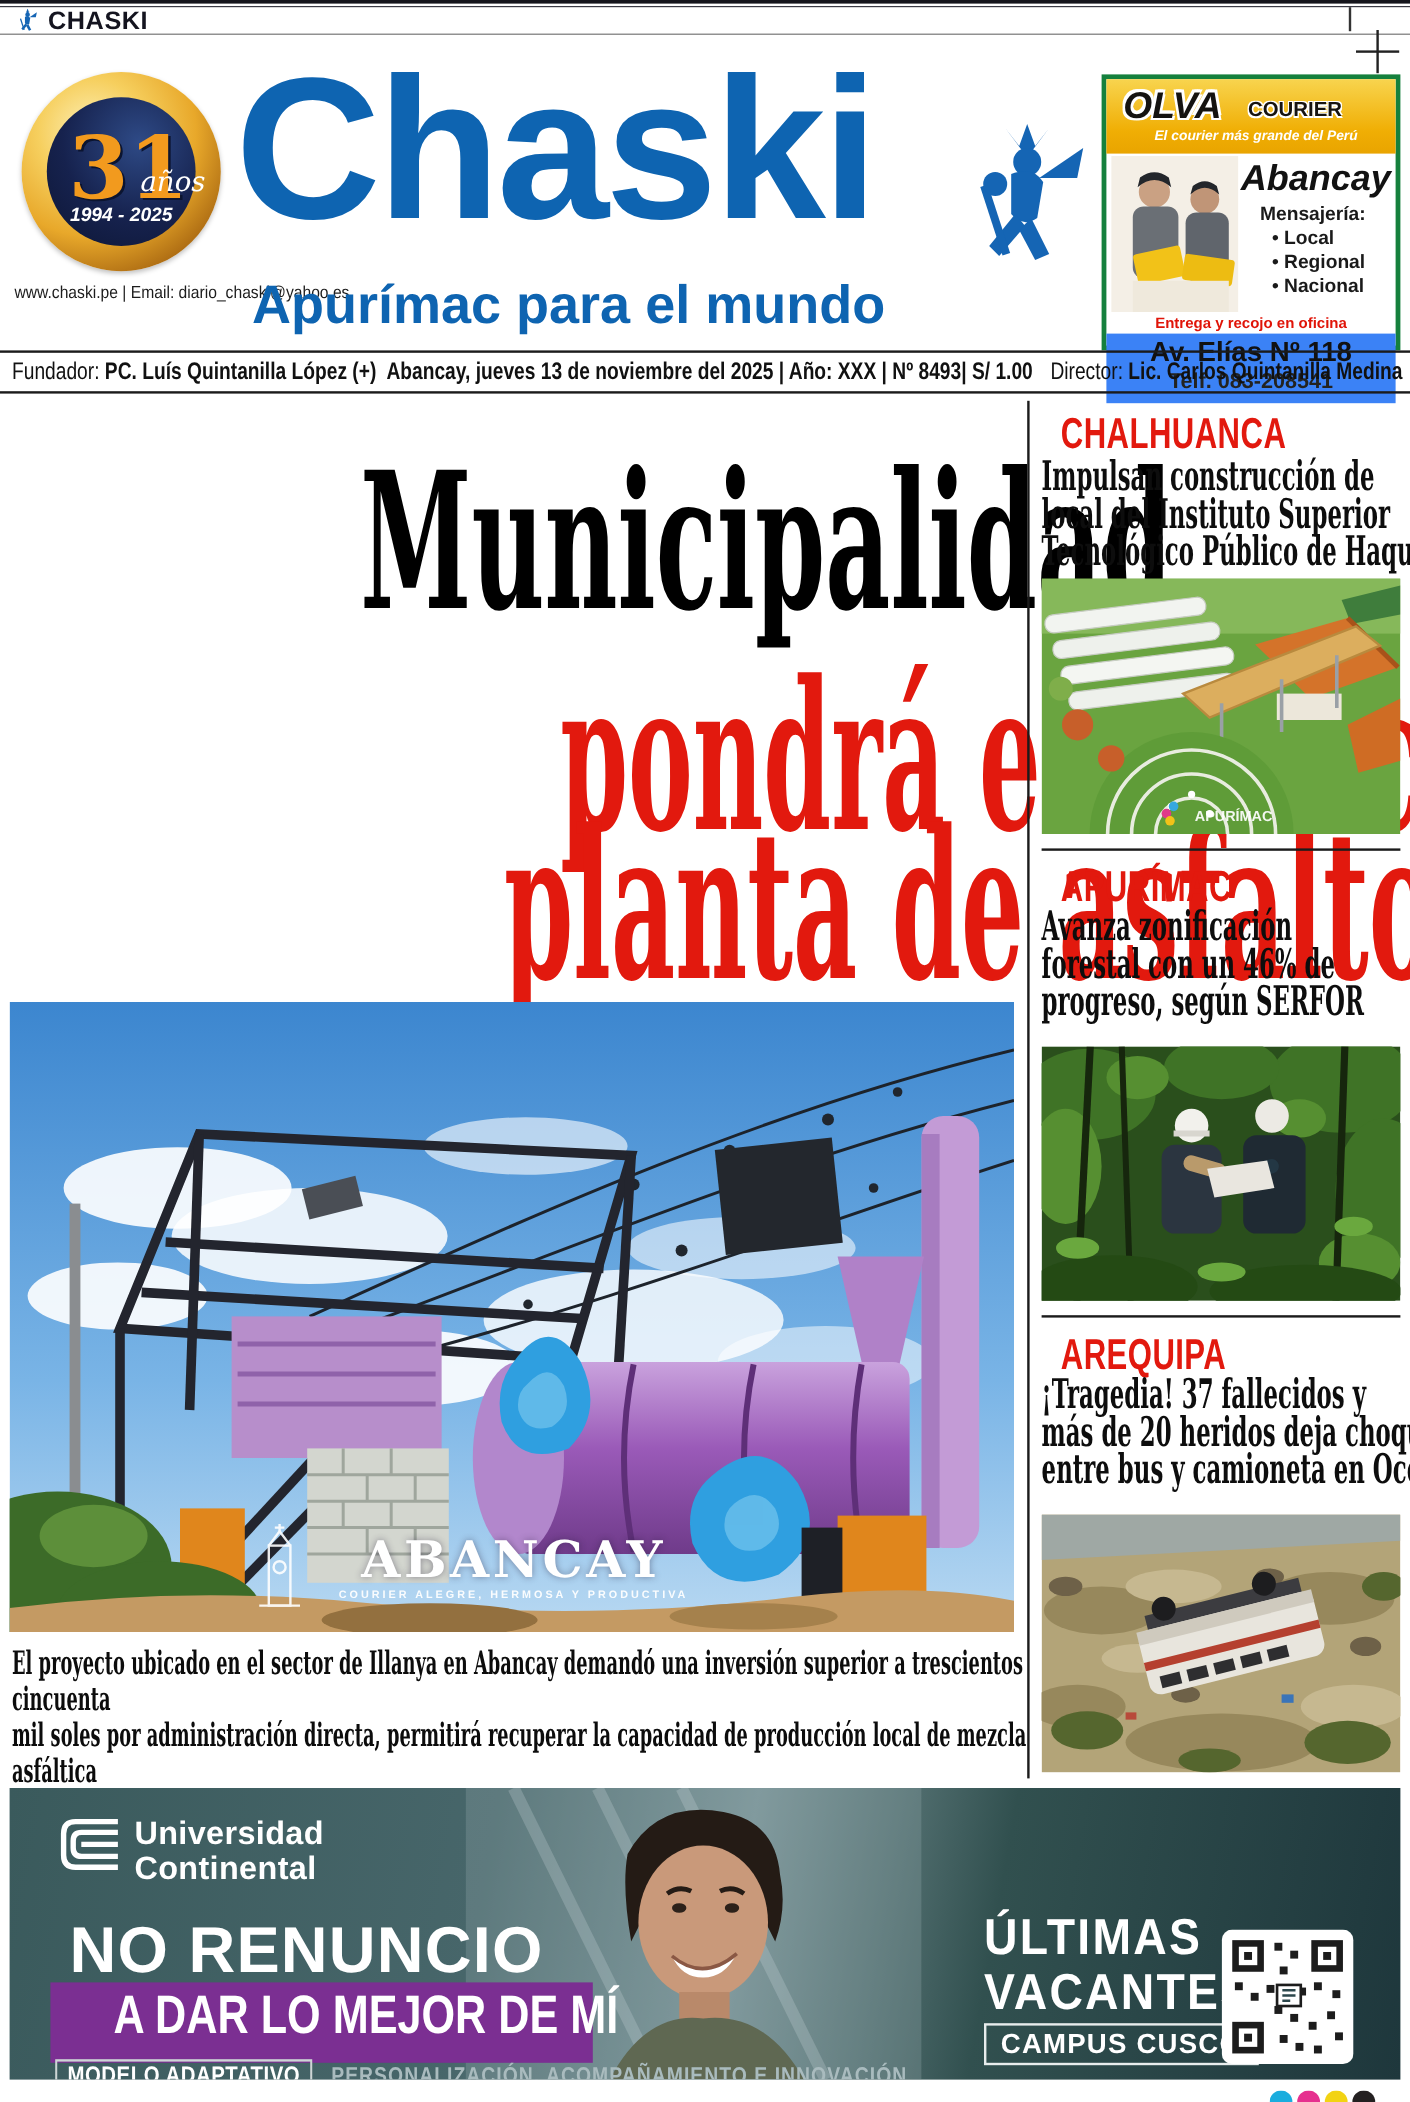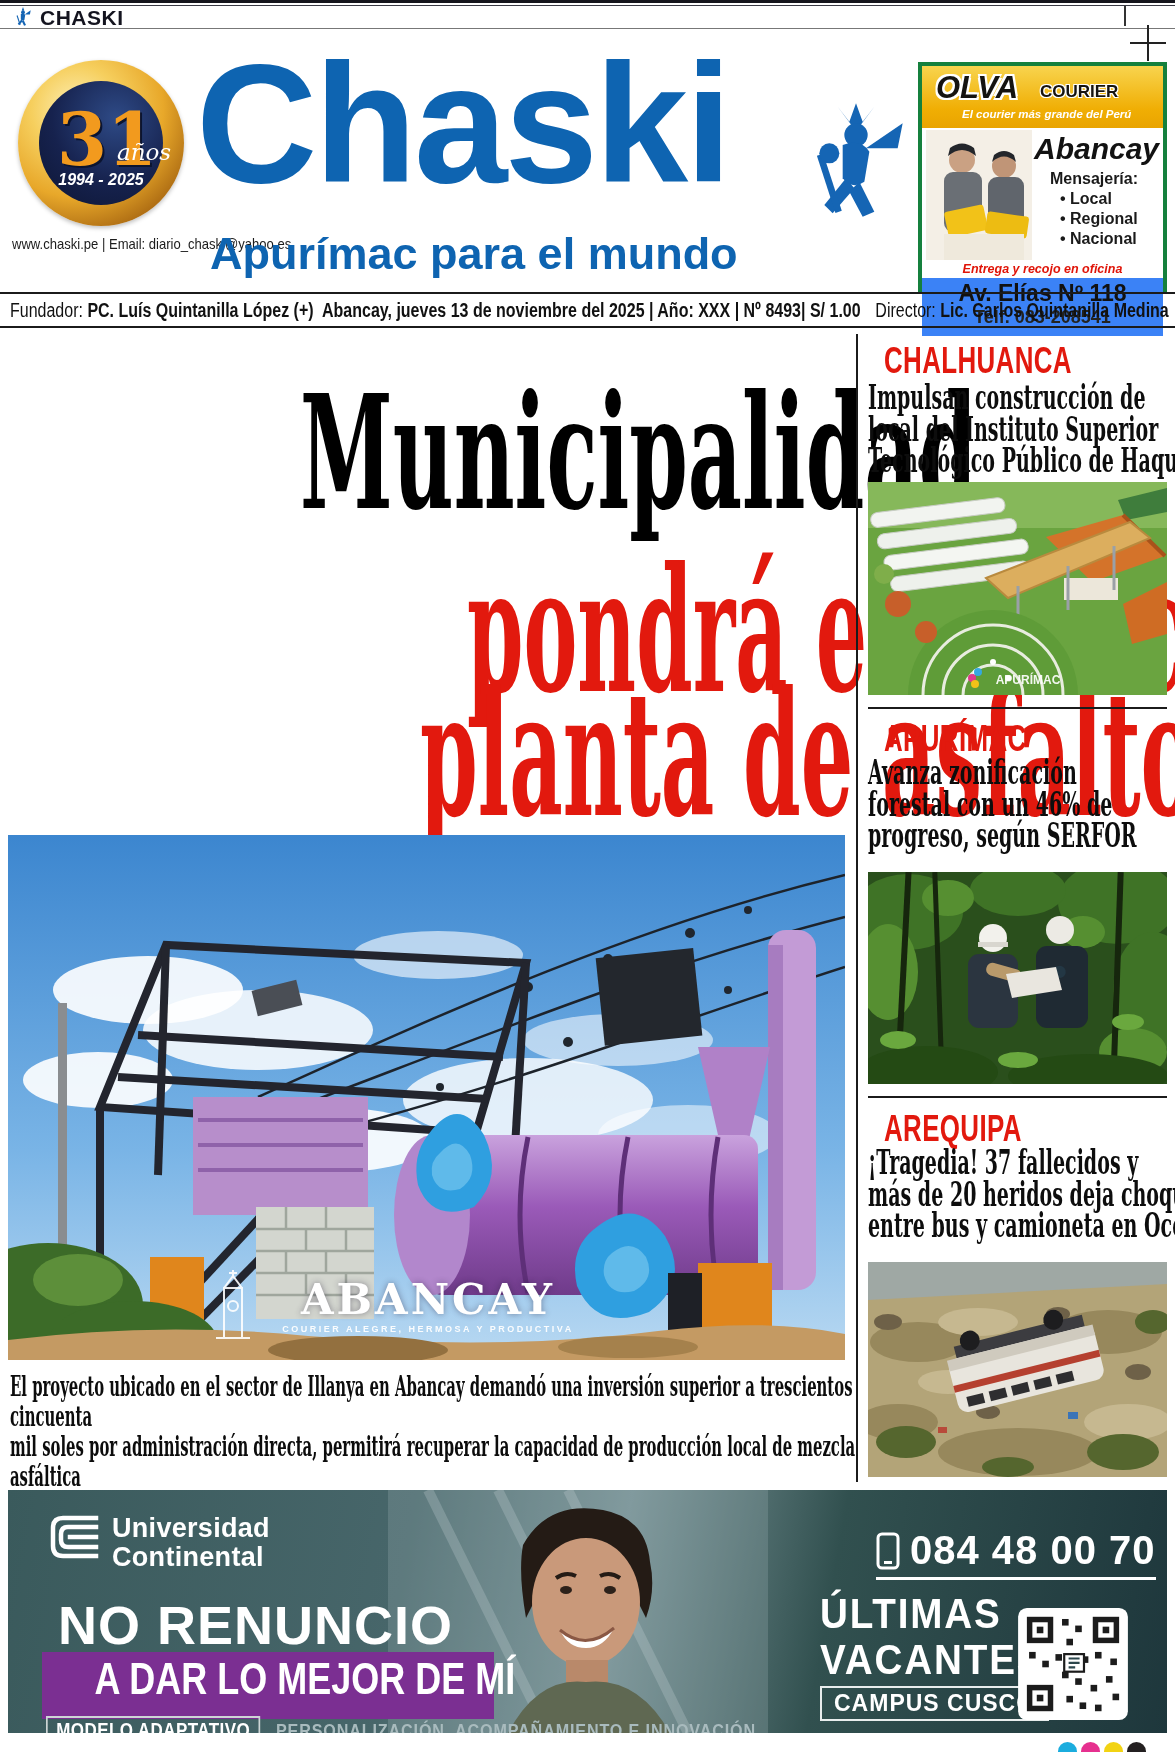--- a/index.html
+++ b/index.html
@@ -36,21 +36,21 @@
   .olva-head{position:absolute;left:0;top:0;width:100%;height:62px;
      background:linear-gradient(180deg,#f8d44e 0%,#f0ae04 70%,#e9a400 100%);}
   .olva-brand{position:absolute;left:14px;top:4px;font-size:31px;font-weight:bold;font-style:italic;color:#151310;
      text-shadow:-2px -2px 0 #fff,2px -2px 0 #fff,-2px 2px 0 #fff,2px 2px 0 #fff,0 2px 0 #fff,0 -2px 0 #fff;}
   .olva-brand2{position:absolute;left:118px;top:16px;font-size:17px;font-weight:bold;color:#171410;
      text-shadow:-1px -1px 0 #fff,1px -1px 0 #fff,-1px 1px 0 #fff,1px 1px 0 #fff;}
   .olva-slogan{position:absolute;left:40px;top:42px;font-size:11.5px;font-weight:bold;font-style:italic;color:#fff;}
   .olva-city{position:absolute;left:112px;top:66px;font-size:30px;font-weight:bold;font-style:italic;color:#121212;}
   .olva-mens{position:absolute;left:128px;top:104px;font-size:16px;font-weight:bold;color:#1a1a1a;}
   .olva-serv{position:absolute;left:138px;font-size:16px;font-weight:bold;color:#1a1a1a;}
-  .olva-note{position:absolute;left:0;top:196px;width:100%;text-align:center;font-size:12.5px;font-weight:bold;color:#e01408;font-style:italic;}
+  .olva-note{position:absolute;left:0;top:196px;width:100%;text-align:center;font-size:12.5px;font-weight:bold;color:#e01408;}
   .olva-foot{position:absolute;left:0;top:212px;width:100%;height:58px;background:#3b82f6;text-align:center;}
   .olva-addr{font-size:23px;font-weight:bold;color:#111;margin-top:2px;}
   .olva-tel{font-size:18px;font-weight:bold;color:#232320;}
   
   .rule-a{left:0;top:292px;width:1175px;height:2px;background:#1b1b1b;}
   .rule-b{left:0;top:326px;width:1175px;height:2px;background:#1b1b1b;}
   .dl{top:299px;font-size:20px;color:#111;}
   .dl .lab{font-weight:normal;}
   .dl .val{font-weight:bold;}
   .dl-founder{left:10px;transform:scaleX(.8);transform-origin:0 50%;}
@@ -496,26 +496,20 @@
       <div>Continental</div>
     </div>
     <div class="ad-h1">NO RENUNCIO</div>
     <div class="ad-purple">
       <span class="nw">A DAR LO MEJOR DE MÍ</span>
     </div>
     <div class="ad-bottomrow">
       <span class="ad-badge">MODELO ADAPTATIVO</span>
       <span class="ad-badgenote">PERSONALIZACIÓN, ACOMPAÑAMIENTO E INNOVACIÓN</span>
     </div>
-    <div class="ad-phone">
-      <svg style="vertical-align:-6px" width="24" height="38" viewBox="0 0 24 38">
-        <rect x="2" y="2" width="20" height="34" rx="4" fill="none" stroke="#fff" stroke-width="3"></rect>
-        <rect x="8" y="29" width="8" height="3" fill="#fff"></rect>
-      </svg><span class="num">084 48 00 70</span>
-    </div>
     <div class="ad-vac nw" style="top:100px">ÚLTIMAS</div>
     <div class="ad-vac nw" style="top:146px">VACANTES</div>
     <div class="ad-campus nw">CAMPUS CUSCO</div>
     <svg style="position:absolute;left:1010px;top:118px" width="110" height="112" viewBox="0 0 100 102">
       <rect width="100" height="102" rx="8" fill="#fff"></rect>
       <g fill="#1c1c1c">
         <rect x="8" y="8" width="24" height="24"></rect>
           <rect x="68" y="8" width="24" height="24"></rect>
           <rect x="8" y="70" width="24" height="24"></rect>
       </g>

